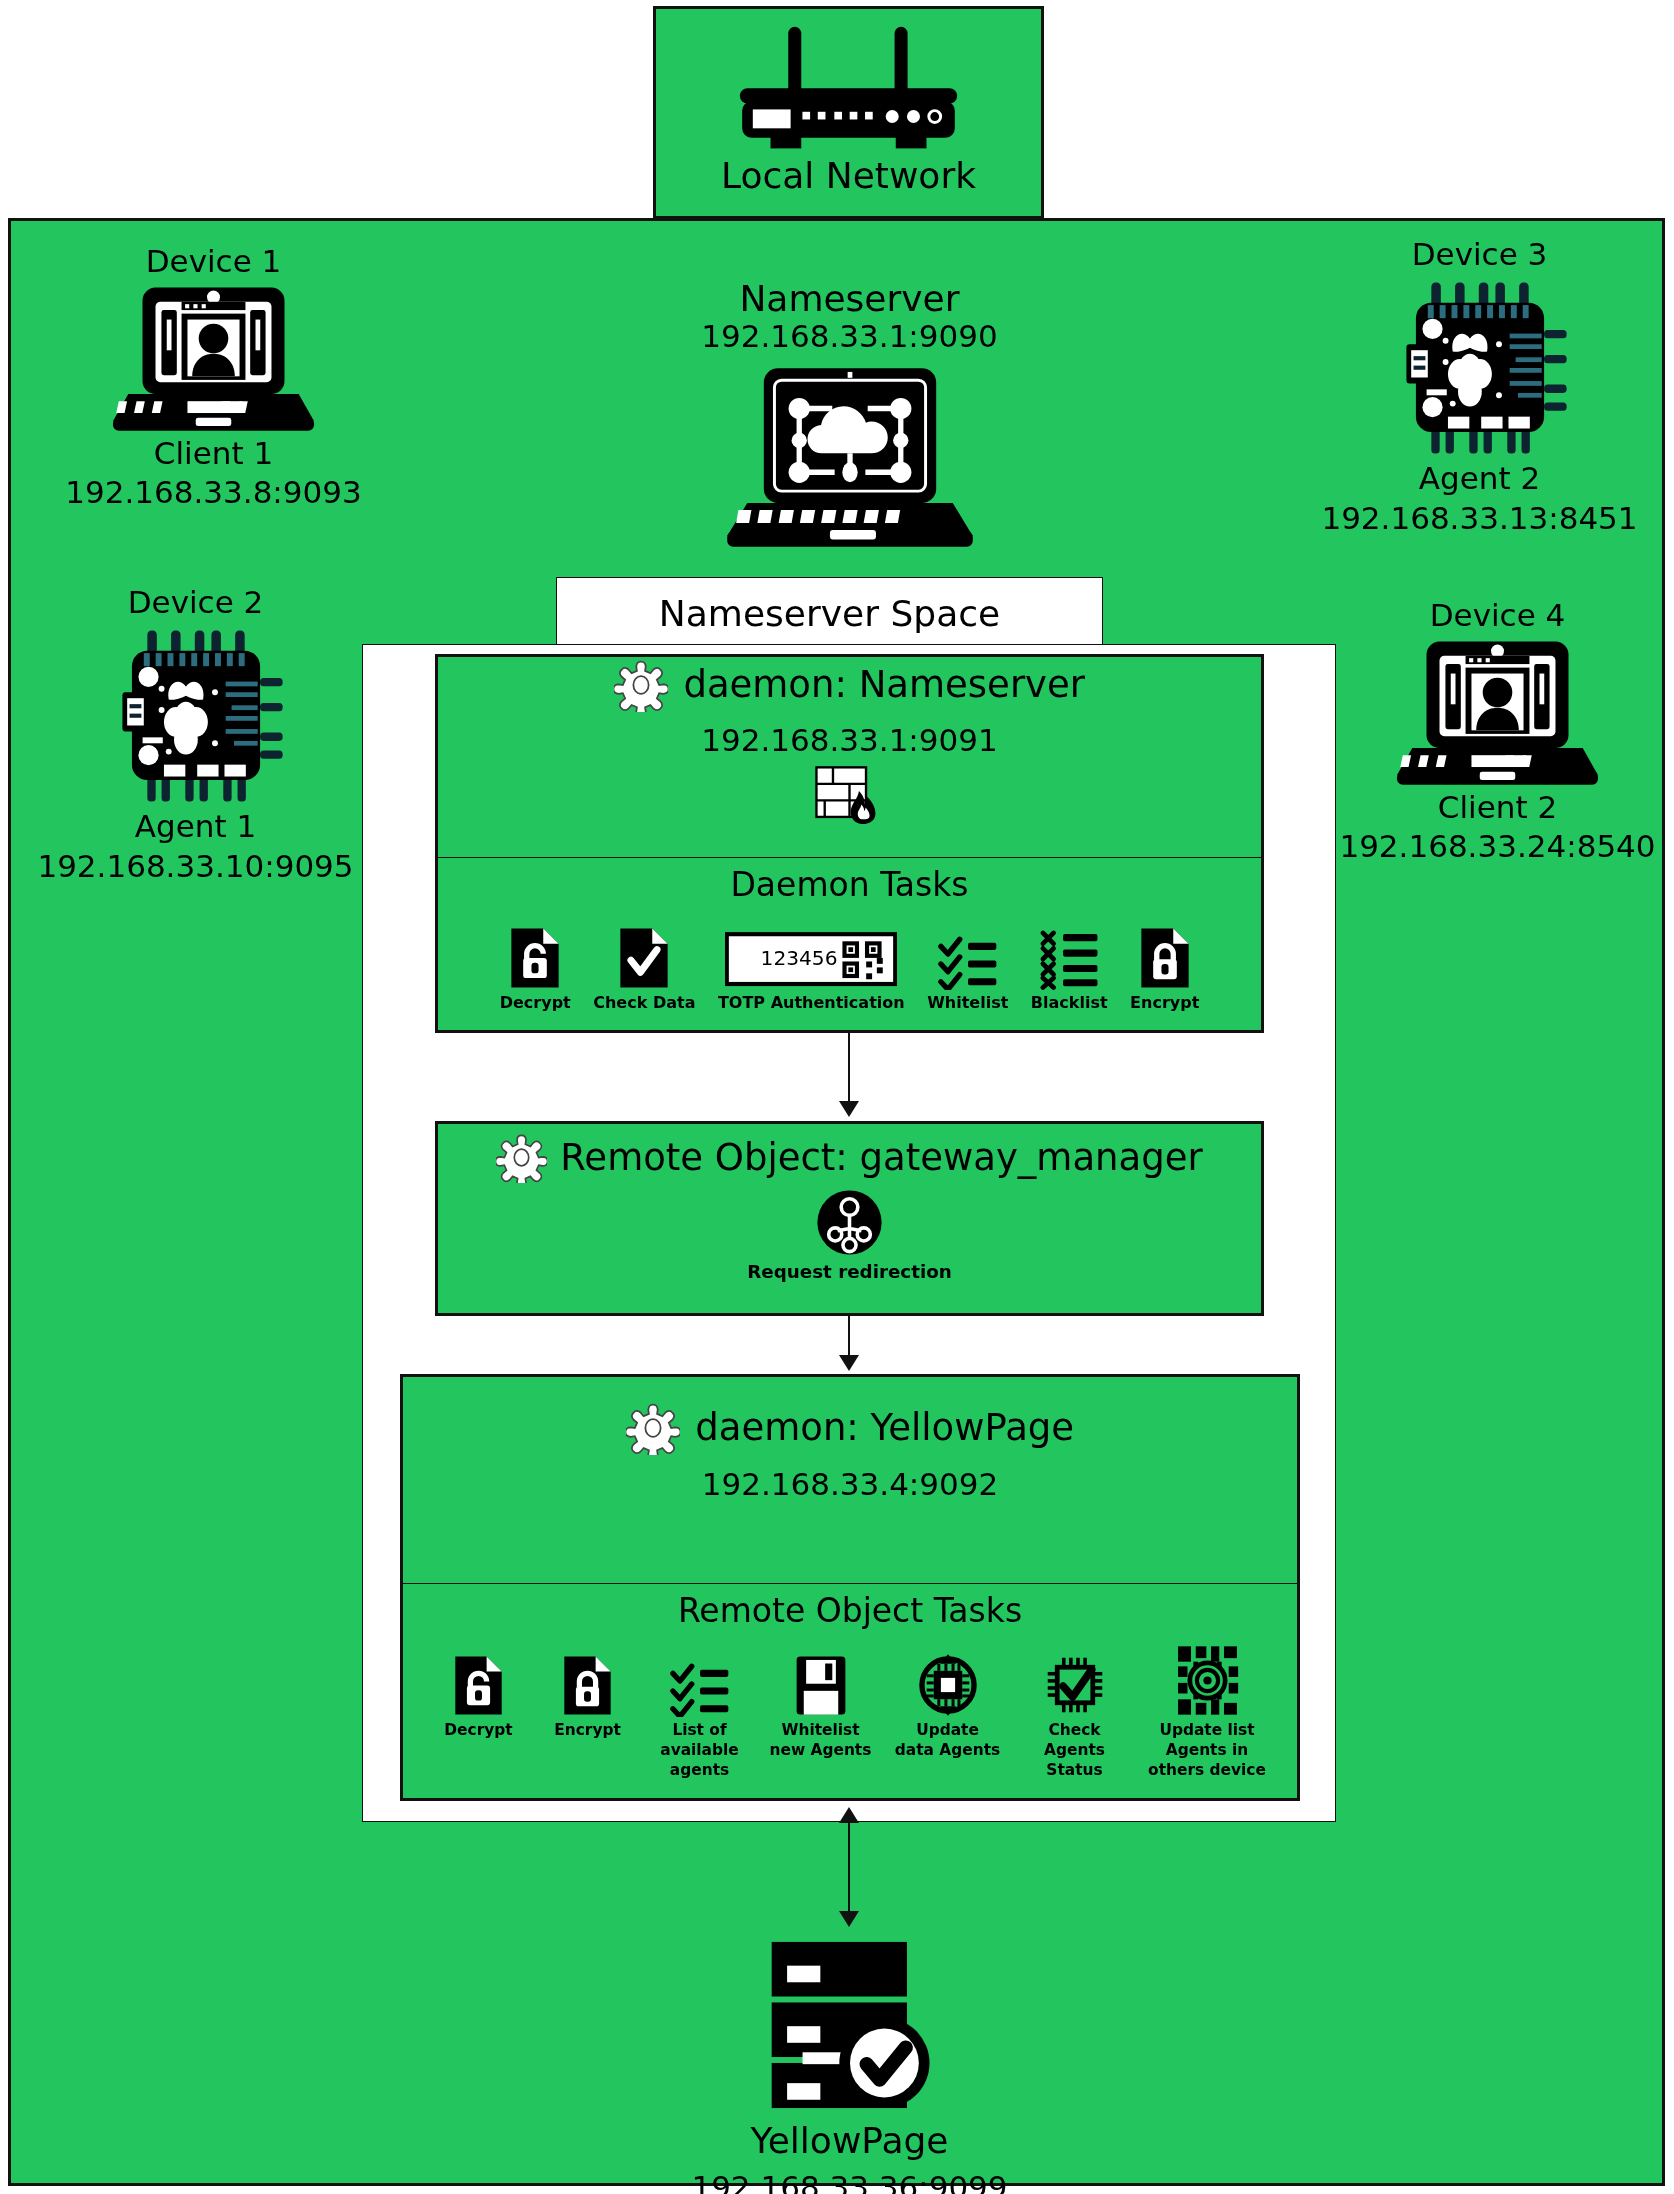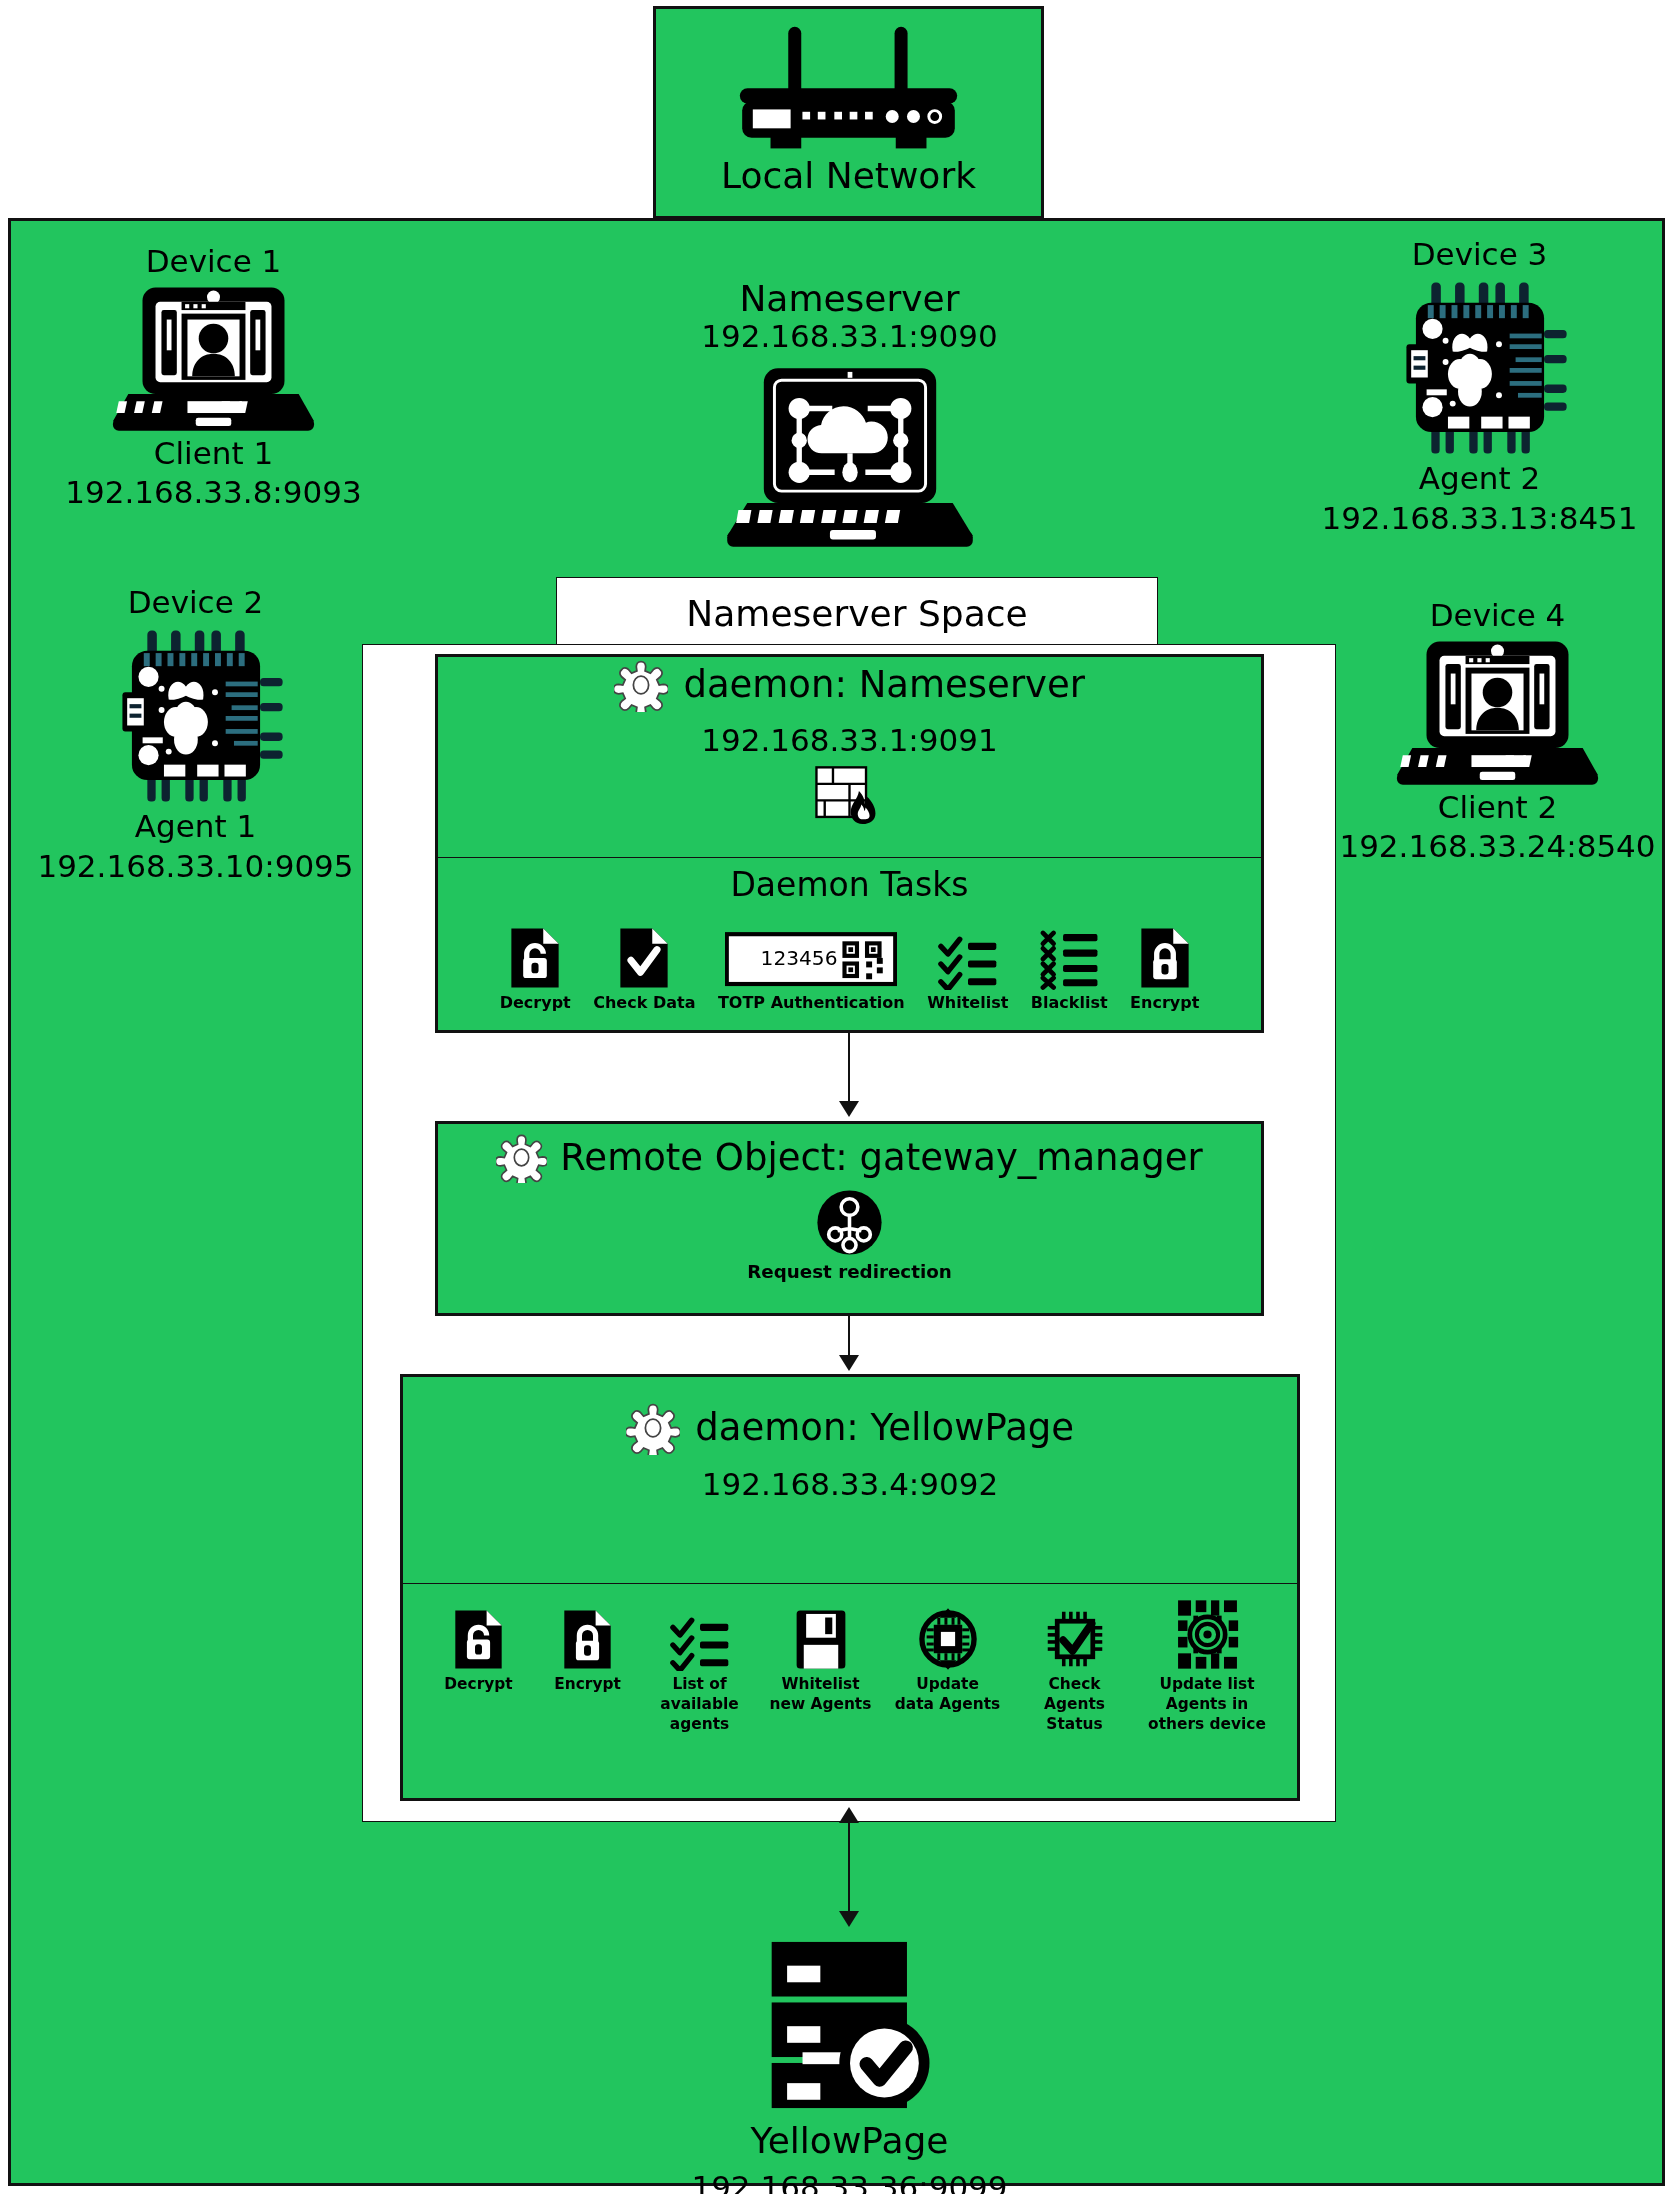--- a/index.html
+++ b/index.html
@@ -29,21 +29,21 @@
   .frame-thin{border:1.8px solid #111;background:#fff;}
 
   
   #local-network-box{left:653px;top:6px;width:391px;height:213px;}
   #local-network-box .inner{display:flex;flex-direction:column;align-items:center;justify-content:flex-start;height:100%;padding-top:13px;}
 
   
   #lan-frame{left:8.3px;top:218px;width:1657px;height:1968px;}
 
   
-  #nameserver-space-header{left:556px;top:577px;width:602px;height:68px;}
+  #nameserver-space-header{left:556px;top:577px;width:547px;height:68px;}
   #nameserver-space-body{left:362px;top:644px;width:974px;height:1178px;}
 
   
   #daemon-ns-card{left:435px;top:654px;width:829px;height:379px;}
   #daemon-ns-top{height:201px;position:relative;border-bottom:1.8px solid #111;}
   #daemon-tasks-strip{height:175px;position:relative;}
 
   
   #gateway-card{left:435px;top:1121px;width:829px;height:195px;}
 
@@ -535,20 +535,21 @@
           <path d="M46 6c5 0 8 4 8 9l-1 7 9 4 5-6c4-4 9-4 12 0 4 3 4 8 0 12l-6 5 4 9 7-1c5 0 9 3 9 8s-4 8-9 8l-7-1-4 9 6 5c4 4 4 9 0 12-3 4-8 4-12 0l-5-6-9 4 1 7c0 5-3 9-8 9s-8-4-8-9l1-7-9-4-5 6c-4 4-9 4-12 0-4-3-4-8 0-12l6-5-4-9-7 1c-5 0-9-3-9-8s4-8 9-8l7 1 4-9-6-5c-4-4-4-9 0-12 3-4 8-4 12 0l5 6 9-4-1-7c0-5 3-9 8-9z" fill="#fff" stroke="#444" stroke-width="3"></path>
           <ellipse cx="46" cy="46" rx="13" ry="15" fill="#fff" stroke="#444" stroke-width="3"></ellipse>
         </svg>
       </span>
       <span class="t-daemon">daemon: YellowPage</span>
     </div>
     <div class="t-ip ctr" style="margin-top:12px">192.168.33.4:9092</div>
   </div>
 
   <div id="yp-tasks-strip">
+    <div class="t-tasktitle ctr" style="padding-top:8.3px">Remote Object Tasks</div>
     <div class="icon-row" style="margin-top:9.5px;gap:20px;align-items:flex-start;">
 
       <div class="icon-cell" style="width:89px">
         <span class="glyph">
           <svg width="51" height="63" viewBox="0 0 88 108">
             <path d="M4 4h54l26 26v74H4z" fill="#000"></path>
             <path d="M58 4l26 26H58z" fill="#fff"></path>
             <path d="M30 56v-9a14 14 0 0128 0" fill="none" stroke="#fff" stroke-width="9"></path>
             <rect x="24" y="54" width="40" height="34" rx="5" fill="#fff"></rect>
             <rect x="38" y="62" width="12" height="18" rx="5" fill="#000"></rect>

